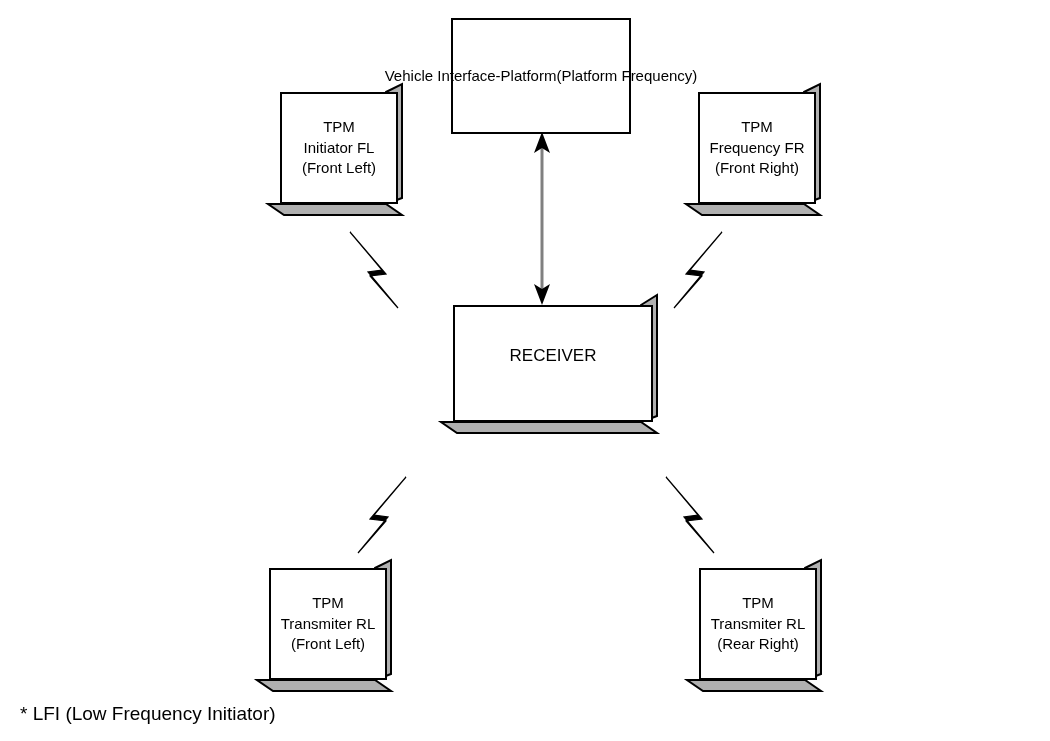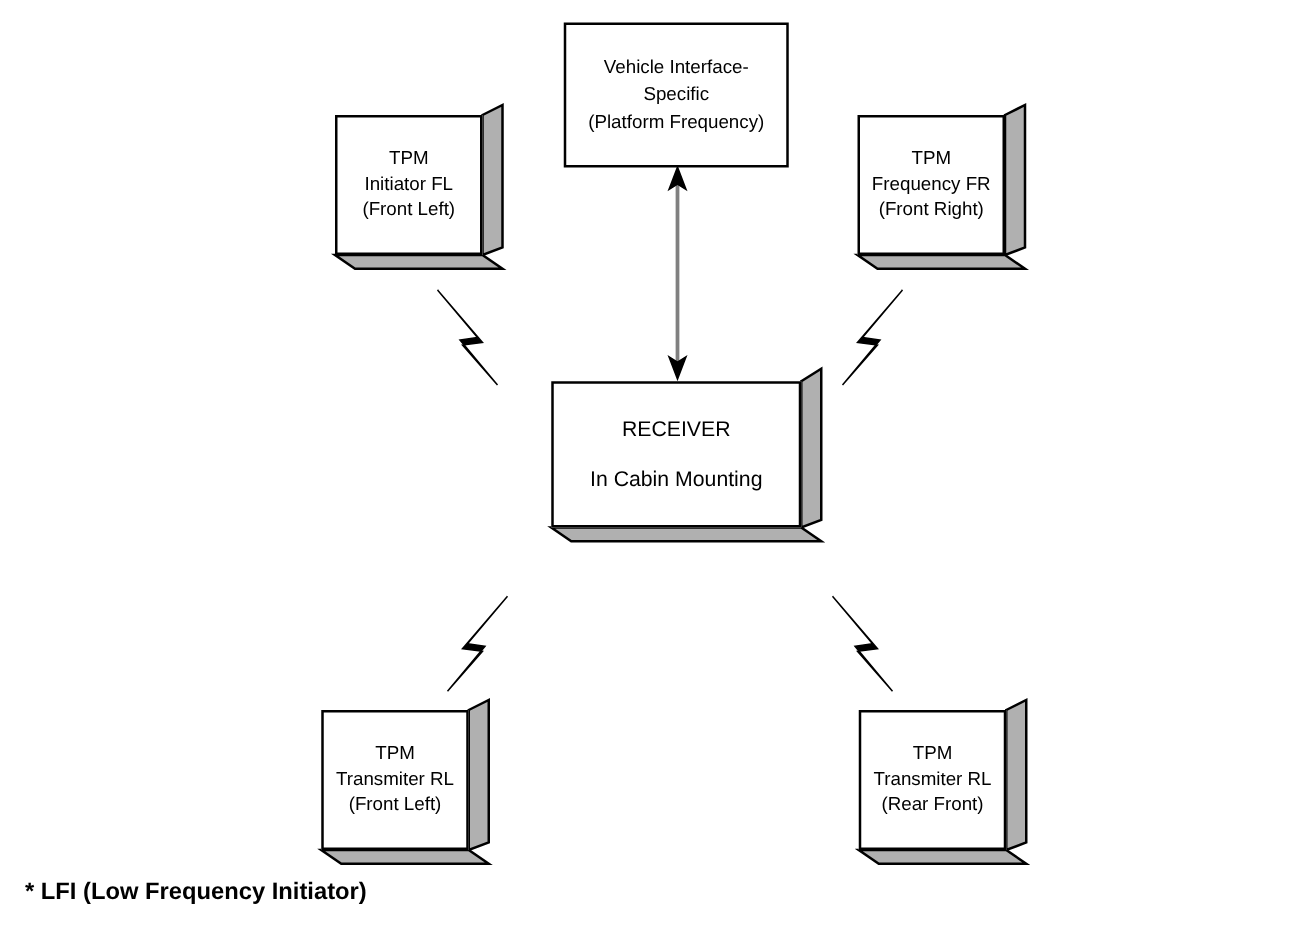--- a/index.html
+++ b/index.html
@@ -19,21 +19,21 @@
     background: #ffffff;
     overflow: hidden;
   }
 
   
   .box3d {
     position: absolute;
   }
   .box3d .face-front {
     position: absolute;
-    left: 0;
+    left: 12px;
     top: 0;
     width: 100%;
     height: 100%;
     background: #ffffff;
     border: 2px solid #000000;
     box-sizing: border-box;
     display: flex;
     flex-direction: column;
     align-items: center;
     justify-content: center;
@@ -71,21 +71,20 @@
   .receiver-box .label-line { font-size: 17px; }
   .receiver-box .label-gap { height: 16px; }
 
   
   .plain-box {
     position: absolute;
     background: #ffffff;
     border: 2px solid #000000;
     box-sizing: border-box;
     display: flex;
-    flex-direction: column;
     align-items: center;
     justify-content: center;
   }
   .plain-box .label-line {
     font-size: 15px;
     line-height: 1.45;
     text-align: center;
     white-space: nowrap;
   }
 
@@ -94,51 +93,49 @@
     position: absolute;
     z-index: 2;
   }
 
   
   .footnote {
     position: absolute;
     font-size: 19px;
     color: #000000;
     white-space: nowrap;
-    font-weight: bold;
   }
 </style>
 </head>
 <body>
 
 <div id="diagram-canvas">
 
   <div class="plain-box" style="left:451px; top:18px; width:180px; height:116px;">
     <div class="label-line">Vehicle Interface-</div>
-    <div class="label-line">Specific</div>
+    <div class="label-line">Platform</div>
     <div class="label-line">(Platform Frequency)</div>
   </div>
 
   <svg class="connector" style="left:527px; top:131px;" width="30" height="175" viewBox="0 0 30 175">
     <line x1="15" y1="14" x2="15" y2="161" stroke="#808080" stroke-width="3"></line>
     <polygon points="15,1 23,22 15,17 7,22" fill="#000000"></polygon>
     <polygon points="15,174 23,153 15,158 7,153" fill="#000000"></polygon>
   </svg>
 
   <div class="box3d receiver-box" style="left:441px; top:305px;">
     <svg class="shading" width="230" height="145" viewBox="0 0 230 145">
 
       <polygon points="200,0 216,-10 216,111 200,117" fill="#b0b0b0" stroke="#000000" stroke-width="2"></polygon>
 
       <polygon points="0,117 200,117 216,128 16,128" fill="#b0b0b0" stroke="#000000" stroke-width="2"></polygon>
     </svg>
     <div class="face-front">
       <div class="label-line">RECEIVER</div>
       <div class="label-gap"></div>
-      <div class="label-line">In Cabin Mounting</div>
     </div>
   </div>
 
   <div class="box3d tpm-box" style="left:268px; top:92px;">
     <svg class="shading" width="160" height="140" viewBox="0 0 160 140">
       <polygon points="118,0 134,-8 134,106 118,112" fill="#b0b0b0" stroke="#000000" stroke-width="2"></polygon>
       <polygon points="0,112 118,112 134,123 16,123" fill="#b0b0b0" stroke="#000000" stroke-width="2"></polygon>
     </svg>
     <div class="face-front">
       <div class="label-line">TPM</div>
@@ -172,21 +169,21 @@
   </div>
 
   <div class="box3d tpm-box" style="left:687px; top:568px;">
     <svg class="shading" width="160" height="140" viewBox="0 0 160 140">
       <polygon points="118,0 134,-8 134,106 118,112" fill="#b0b0b0" stroke="#000000" stroke-width="2"></polygon>
       <polygon points="0,112 118,112 134,123 16,123" fill="#b0b0b0" stroke="#000000" stroke-width="2"></polygon>
     </svg>
     <div class="face-front">
       <div class="label-line">TPM</div>
       <div class="label-line">Transmiter RL</div>
-      <div class="label-line">(Rear Front)</div>
+      <div class="label-line">(Rear Right)</div>
     </div>
   </div>
 
   <svg class="connector" style="left:348px; top:230px;" width="60" height="80" viewBox="0 0 60 80">
     <polygon points="2,2 34,40 20,42 50,78 22,46 38,44" fill="#000000" stroke="#000000" stroke-width="1.2" stroke-linejoin="miter"></polygon>
   </svg>
 
   <svg class="connector" style="left:664px; top:230px;" width="60" height="80" viewBox="0 0 60 80">
     <polygon points="58,2 26,40 40,42 10,78 38,46 22,44" fill="#000000" stroke="#000000" stroke-width="1.2" stroke-linejoin="miter"></polygon>
   </svg>

